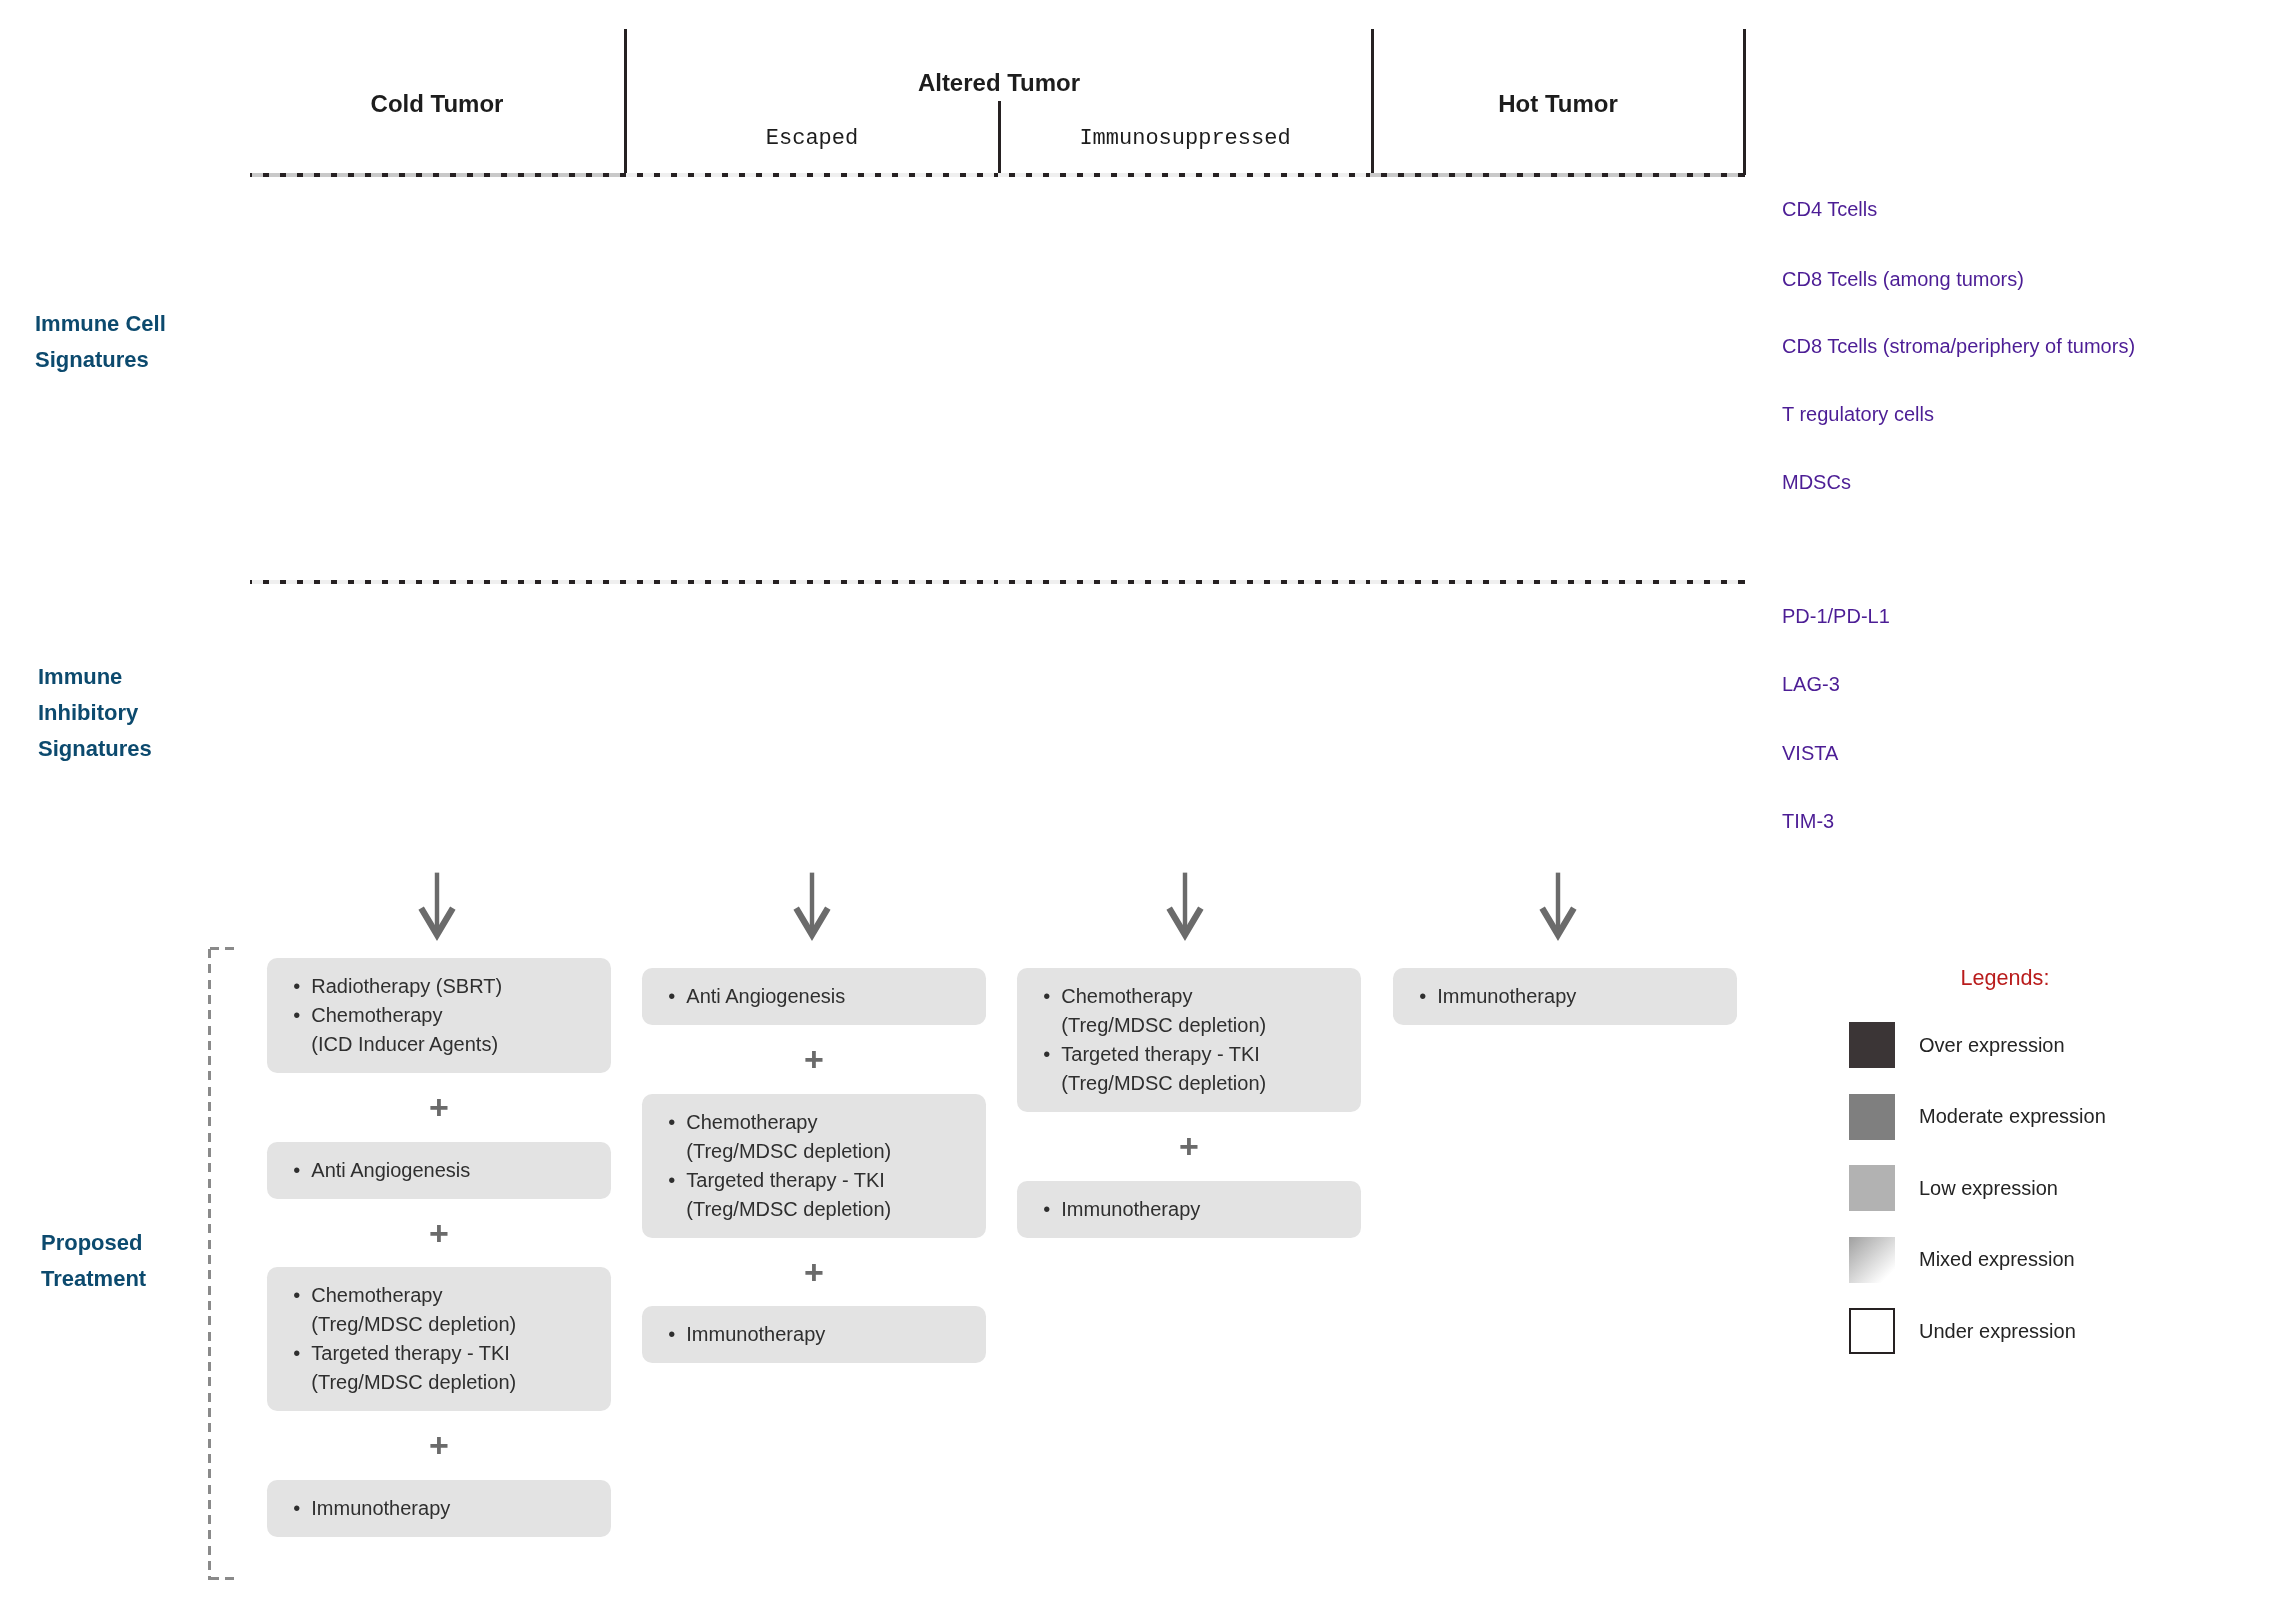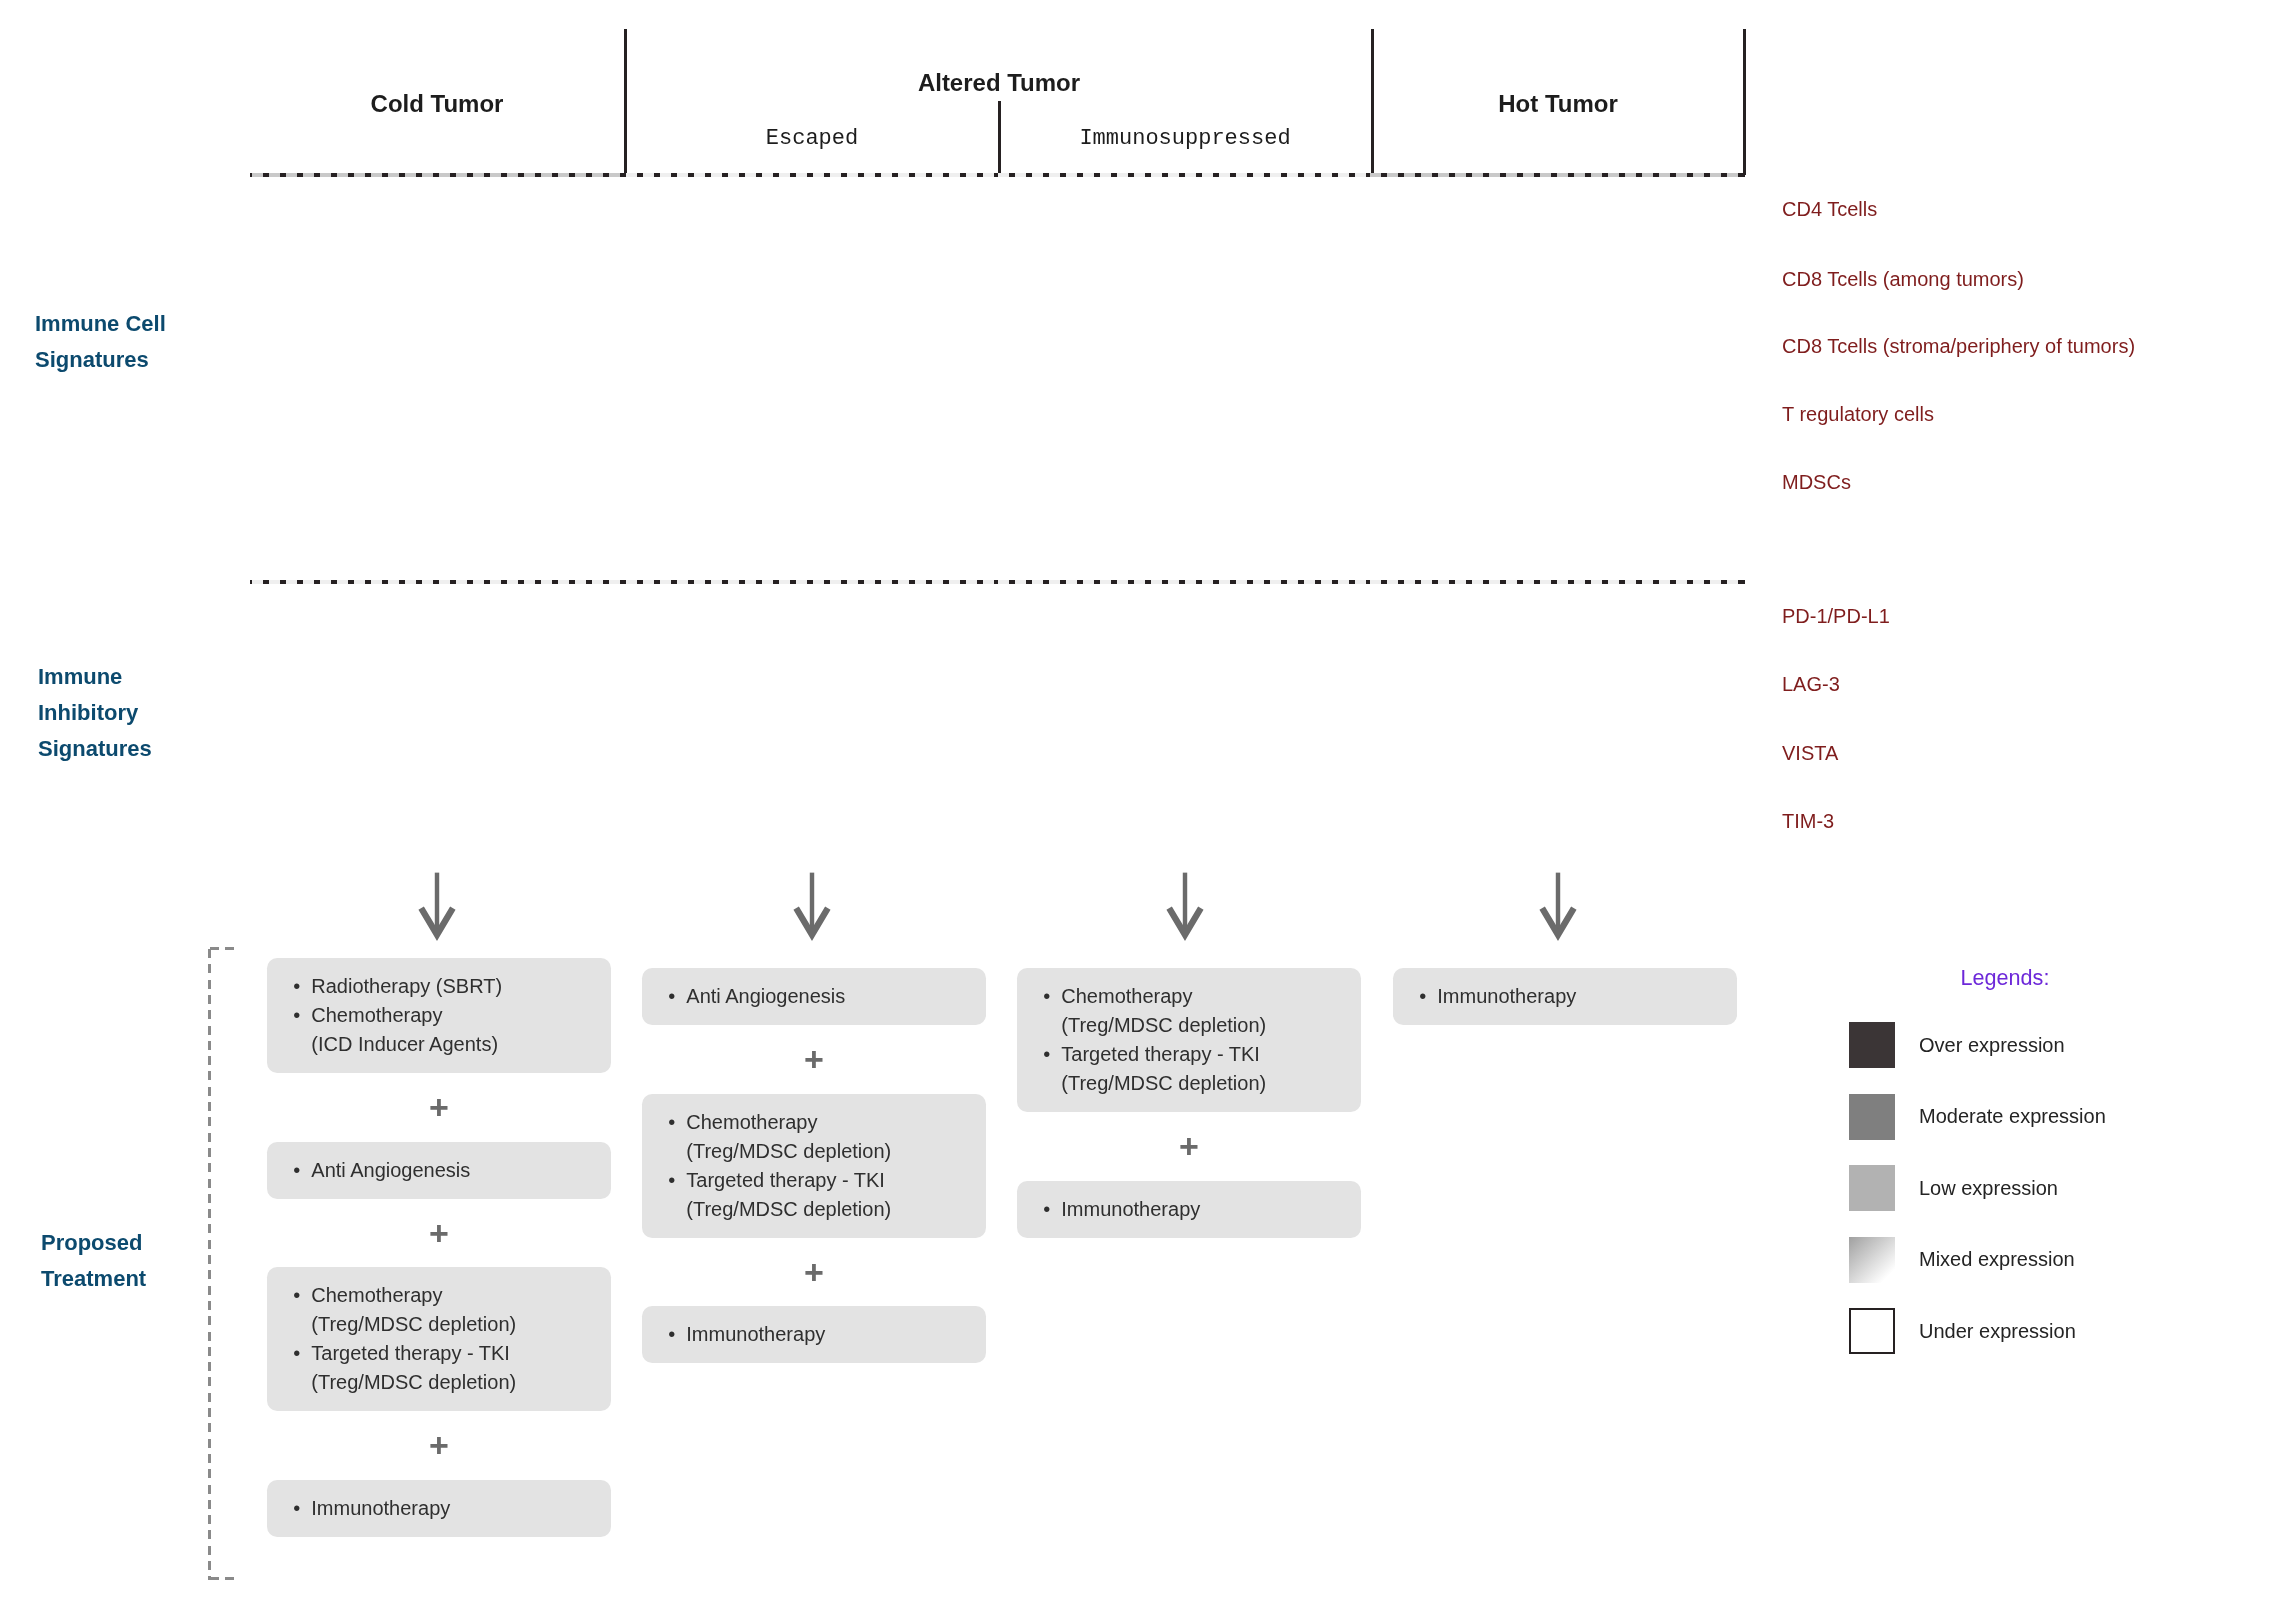--- a/index.html
+++ b/index.html
@@ -17,37 +17,37 @@
   .cell{position:relative;box-sizing:border-box;}
   .cell.cb{border-right:1.9px solid #262122;}
   .exp-under{background:#ffffff;}
   .exp-low{background:#b2b2b2;}
   .exp-moderate{background:#7f7f7f;}
   .exp-over{background:#3b3536;}
   .exp-mixed{background:linear-gradient(90deg,#575253 0%,#7a7576 22%,#b5b2b2 55%,#efeeee 82%,#ffffff 100%);}
   .sep{position:absolute;left:0;right:0;bottom:-1.6px;height:3.2px;z-index:2;}
   .sep-light{background:repeating-linear-gradient(90deg,#efefef 0 10.8px,transparent 10.8px 17px);}
   .sep-gray{background:repeating-linear-gradient(90deg,#c9c9c9 0 10.8px,transparent 10.8px 17px);}
-  .rowlabel{position:absolute;left:1782px;font-size:20px;color:#7f1d1d;white-space:nowrap;line-height:25.5px;}
+  .rowlabel{position:absolute;left:1782px;font-size:20px;color:#4c1d95;white-space:nowrap;line-height:25.5px;}
   
   .secLabel{position:absolute;font-weight:700;font-size:22px;line-height:36px;color:#0c4a6e;white-space:pre-line;}
   
   .arrow{position:absolute;width:38px;height:78px;}
   
   .tcol{position:absolute;width:344px;display:flex;flex-direction:column;}
   .tbox{background:#e3e3e3;border-radius:10.2px;padding:14px 15.3px;font-size:20px;line-height:29px;color:#2f2f2f;}
   .titem{display:flex;}
   .bullet{width:29px;flex:none;text-align:center;color:#2f2f2f;}
   .tsub{margin-left:29px;}
   .plus{height:38px;line-height:38px;margin:15.3px 0;text-align:center;font-size:34px;font-weight:700;color:#6b6b6b;}
   
   .br-v{position:absolute;width:2.5px;background:repeating-linear-gradient(180deg,#8a8a8a 0 9px,transparent 9px 15.3px);}
   .br-h{position:absolute;height:2.5px;background:repeating-linear-gradient(90deg,#8a8a8a 0 9px,transparent 9px 15.3px);}
   
-  #legend-title{position:absolute;left:1903px;top:965px;width:204px;text-align:center;font-size:21.6px;color:#6d28d9;}
+  #legend-title{position:absolute;left:1903px;top:965px;width:204px;text-align:center;font-size:21.6px;color:#b91c1c;}
   #legend{position:absolute;left:1849px;top:1022px;}
   .lrow{display:flex;align-items:center;margin-bottom:25.5px;height:46px;}
   .swatch{width:46px;height:46px;flex:none;box-sizing:border-box;}
   .sw-over{background:#3b3536;}
   .sw-moderate{background:#7f7f7f;}
   .sw-low{background:#b2b2b2;}
   .sw-mixed{background:linear-gradient(135deg,#a0a0a0 0%,#ffffff 85%);}
   .sw-under{background:#ffffff;border:2.5px solid #262122;}
   .llabel{margin-left:24px;font-size:20px;color:#242424;white-space:nowrap;}
 </style>

